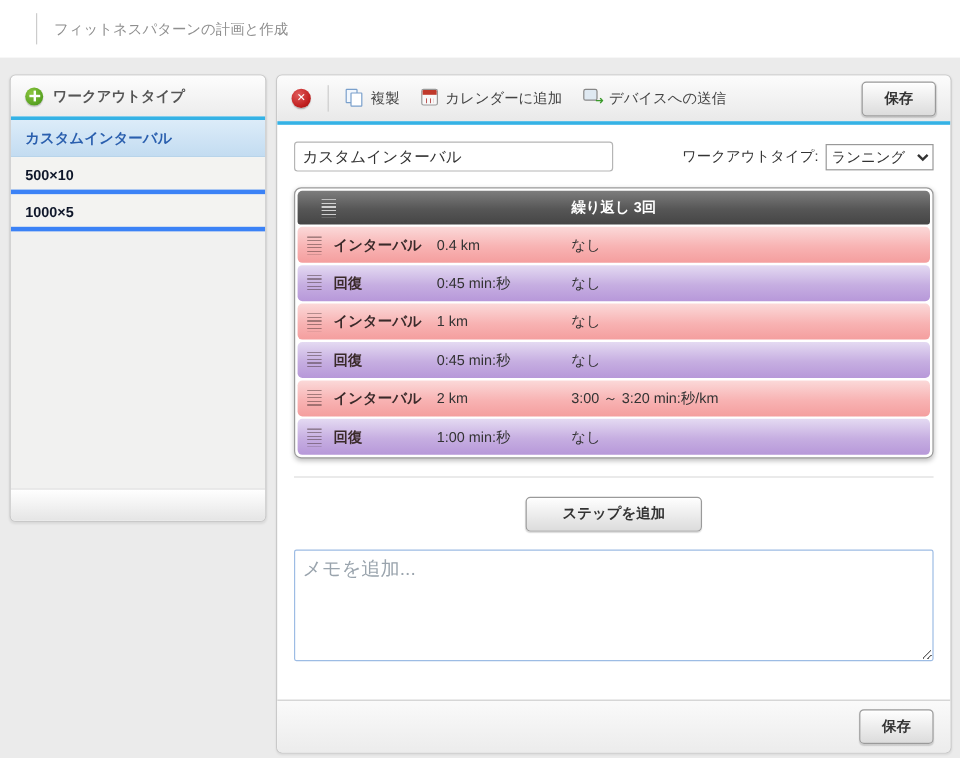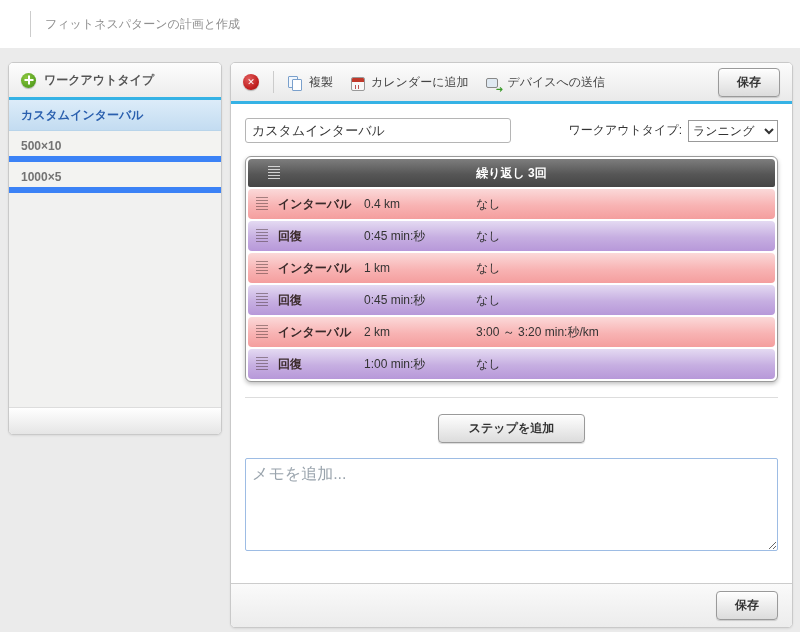--- a/index.html
+++ b/index.html
@@ -37,21 +37,21 @@
     background:radial-gradient(circle at 35% 30%, #8cc63f, #57a121 70%, #3f7d15);
     position:relative; flex:0 0 auto; box-shadow:0 1px 1px rgba(0,0,0,.25);
   }
   .plus-icon::before,.plus-icon::after{
     content:""; position:absolute; background:#fff; left:50%; top:50%;
   }
   .plus-icon::before{ width:9px; height:2px; transform:translate(-50%,-50%); }
   .plus-icon::after{ width:2px; height:9px; transform:translate(-50%,-50%); }
   .side-item{
     height:31px; line-height:31px; padding:0 12px; font-weight:bold;
-    color:#737373; background:#f3f3f1; border-bottom:6px solid #3b82f6;
+    color:#0f172a; background:#f3f3f1; border-bottom:4px solid #3b82f6;
     cursor:pointer; white-space:nowrap; overflow:hidden;
   }
   .side-item.selected{
     background:linear-gradient(#dcecf9,#c3dcf1); color:#2a5fae;
     border-bottom:1px solid #b8d4ea;
   }
   .sidebar-filler{ flex:1; background:#f1f1f0; }
   .sidebar-footer{
     flex:0 0 27px; background:linear-gradient(#ffffff,#e5e5e5);
     border-top:1px solid #ddd;
@@ -71,21 +71,21 @@
     width:16px; height:16px; border-radius:50%;
     background:radial-gradient(circle at 35% 30%, #e05a5a, #c01f1f 65%, #8f1212);
     position:relative; cursor:pointer; box-shadow:0 1px 1px rgba(0,0,0,.25);
   }
   .delete-icon::before{
     content:"\2715"; position:absolute; left:50%; top:50%;
     transform:translate(-50%,-52%); color:#fff; font-size:9px; font-weight:bold;
   }
   .tb-divider{ width:1px; height:22px; background:#ccc; margin:0 14px; }
   .tool-btn{
-    display:flex; align-items:flex-end; gap:6px; margin-right:18px;
+    display:flex; align-items:flex-start; gap:6px; margin-right:18px;
     color:#444; cursor:pointer; white-space:nowrap;
   }
   .copy-icon{ width:15px; height:15px; position:relative; }
   .copy-icon i{
     position:absolute; width:10px; height:12px; background:#f2f7fd;
     border:1px solid #7aa0cc; border-radius:1px;
   }
   .copy-icon i:first-child{ left:0; top:0; }
   .copy-icon i:last-child{ left:4px; top:3px; background:#fff; }
   .calendar-icon{

